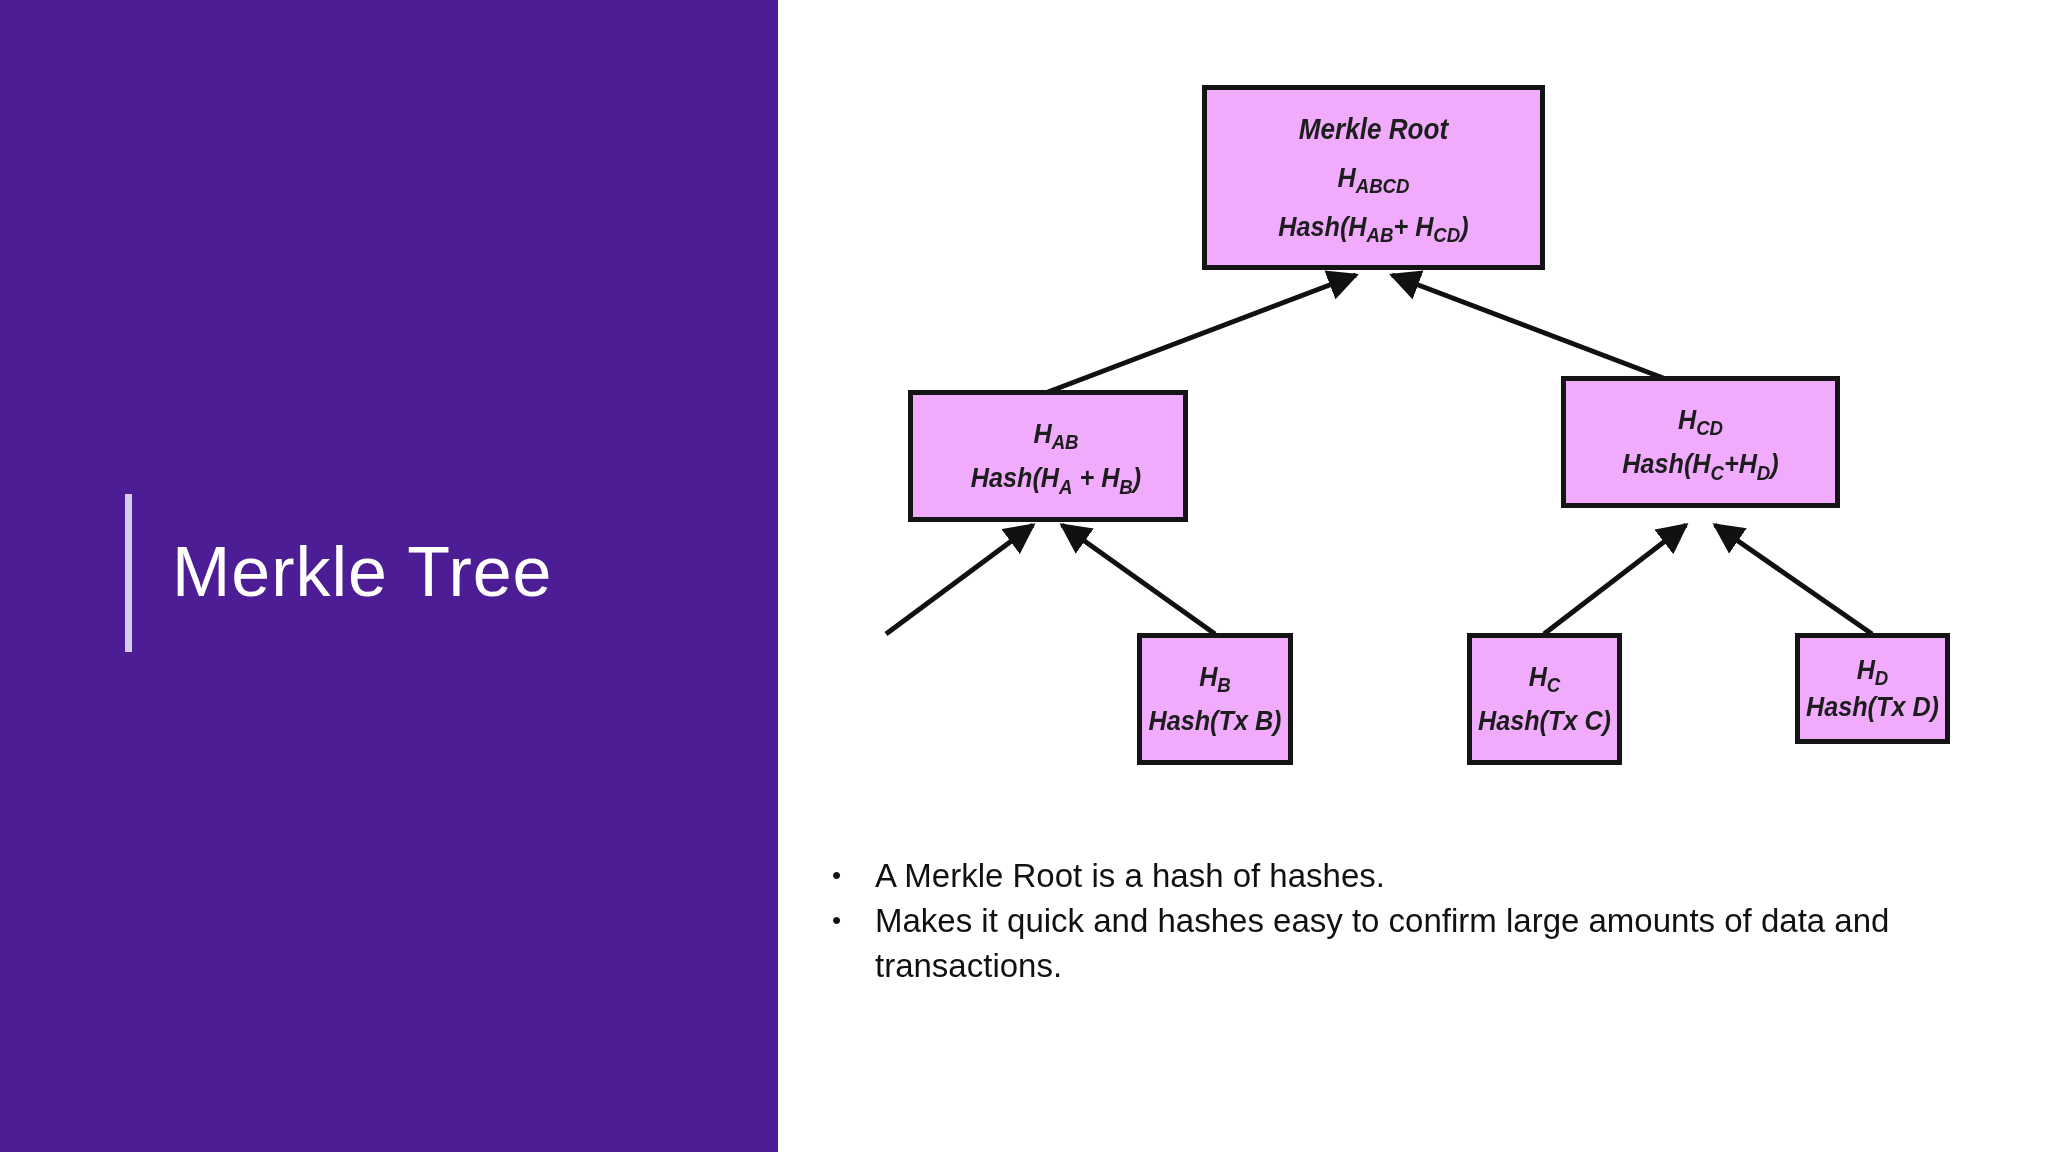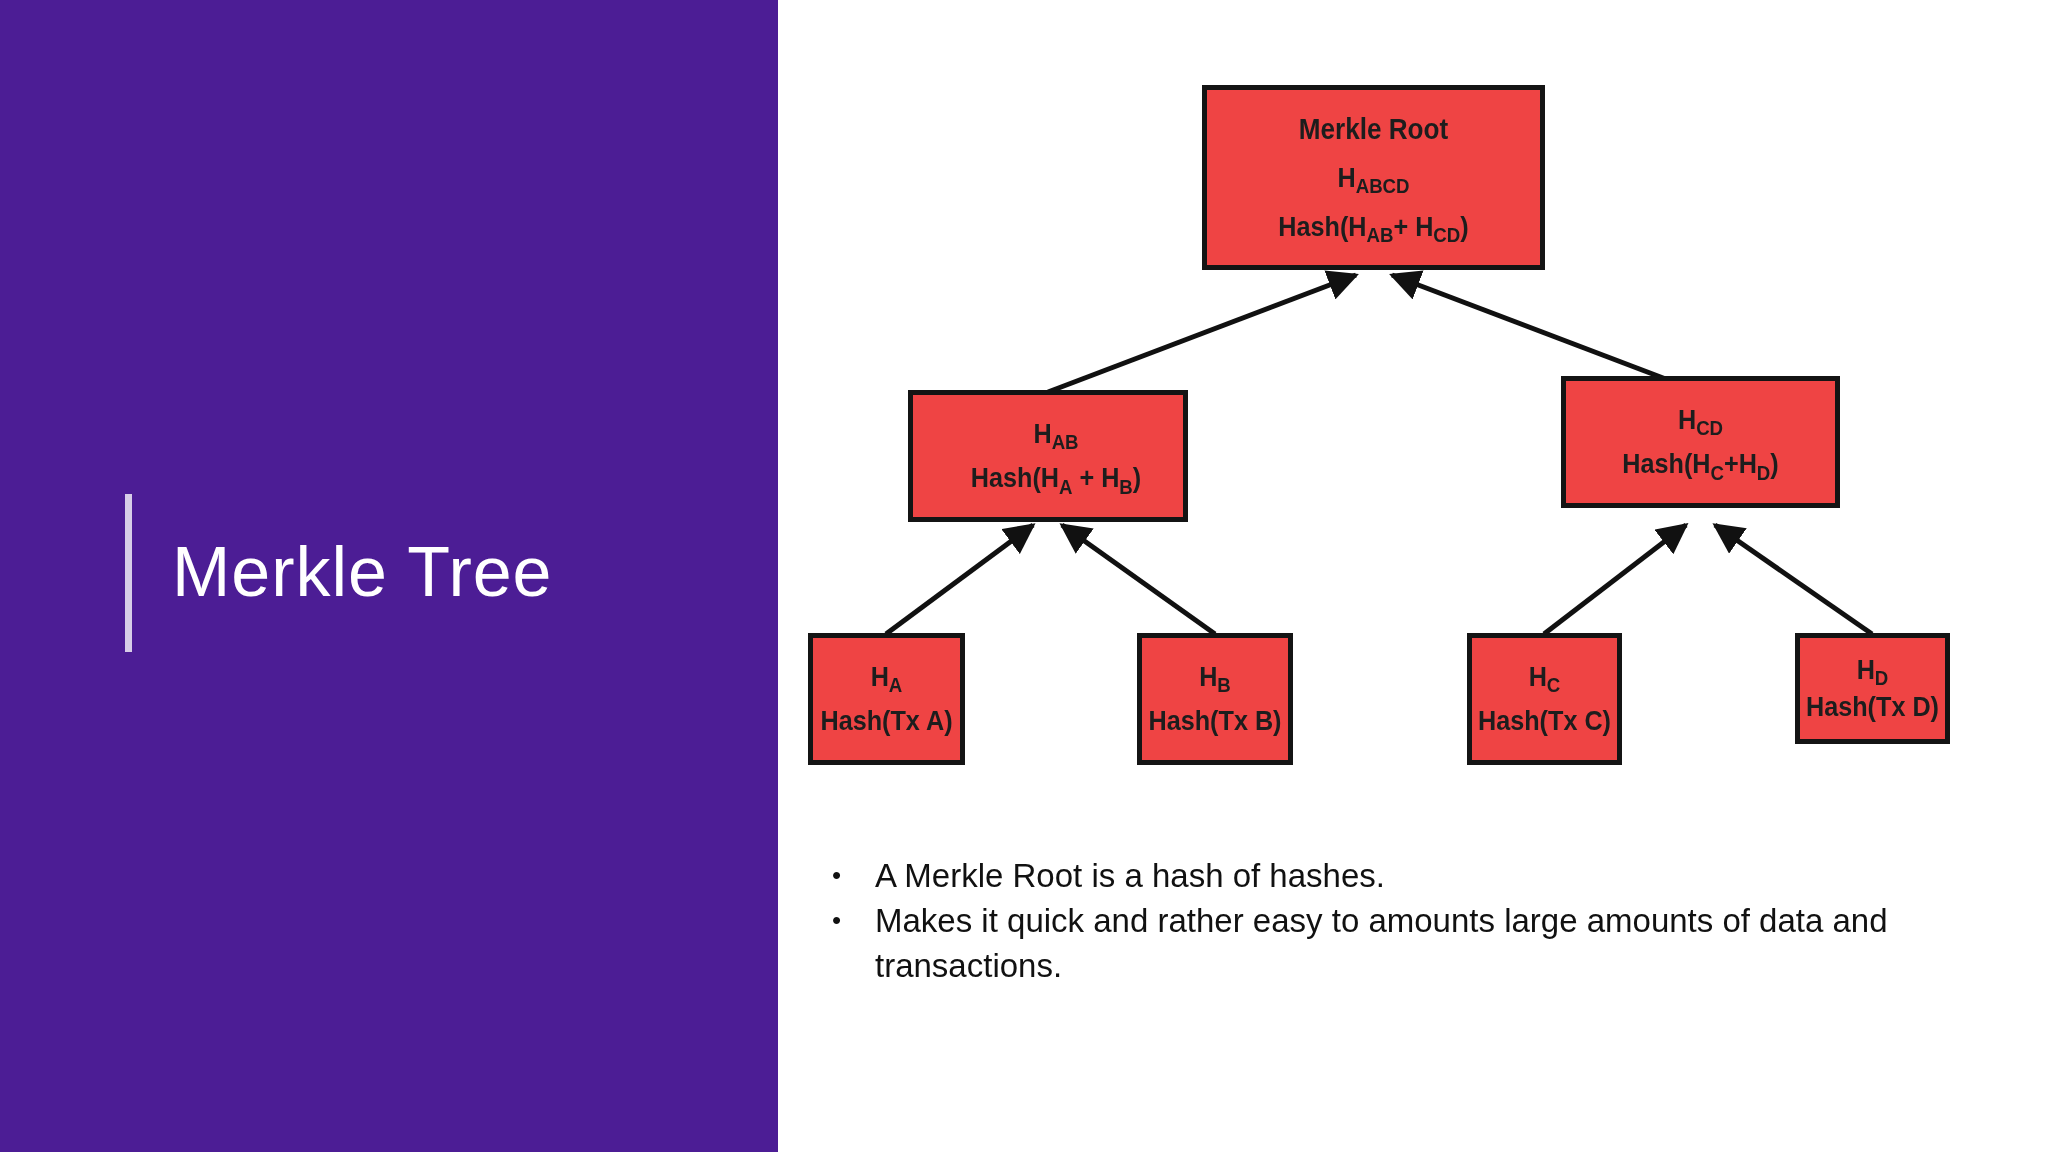--- a/index.html
+++ b/index.html
@@ -23,24 +23,25 @@
     letter-spacing: 1px; white-space: nowrap;
   }
 
   
   .arrows { position: absolute; left: 0; top: 0; width: 2048px; height: 1152px; }
   .arrows line { stroke: #111111; stroke-width: 5; }
 
   
   .node {
     position: absolute;
-    background: #ef4444;
+    background: #f0abfc;
     border: 5px solid #141414;
     display: flex; align-items: center; justify-content: center;
     color: #1d1d1d;
+    font-style: italic;
   }
   .node-inner {
     display: flex; flex-direction: column; align-items: center;
     justify-content: space-evenly; width: 100%; height: 100%;
     transform: scaleX(0.9); padding: 6px 0;
   }
   .node-heading { font-size: 29px; font-weight: 700; }
   .hash-label { font-size: 28px; font-weight: 700; white-space: pre; }
   .formula { font-size: 28px; font-weight: 700; white-space: pre; }
   .formula span { white-space: pre; }
@@ -109,26 +110,20 @@
     </div>
   </div>
 
   <div class="node mid node-cd">
     <div class="node-inner">
       <div class="hash-label"><span>H</span><span class="sub">CD</span></div>
       <div class="formula"><span>Hash(H</span><span class="sub">C</span><span>+H</span><span class="sub">D</span><span>)</span></div>
     </div>
   </div>
 
-  <div class="node leaf node-a">
-    <div class="node-inner">
-      <div class="hash-label"><span>H</span><span class="sub">A</span></div>
-      <div class="formula">Hash(Tx A)</div>
-    </div>
-  </div>
 
   <div class="node leaf node-b">
     <div class="node-inner">
       <div class="hash-label"><span>H</span><span class="sub">B</span></div>
       <div class="formula">Hash(Tx B)</div>
     </div>
   </div>
 
   <div class="node leaf node-c">
     <div class="node-inner">
@@ -144,17 +139,17 @@
     </div>
   </div>
 
   <div class="bullets">
     <div class="bullet-row">
       <span class="bullet-dot">•</span>
       <span class="bullet-text">A Merkle Root is a hash of hashes.</span>
     </div>
     <div class="bullet-row">
       <span class="bullet-dot">•</span>
-      <span class="bullet-text">Makes it quick and rather easy to amounts large amounts of data and transactions.</span>
+      <span class="bullet-text">Makes it quick and hashes easy to confirm large amounts of data and transactions.</span>
     </div>
   </div>
 
 </div>
 
 </body></html>

